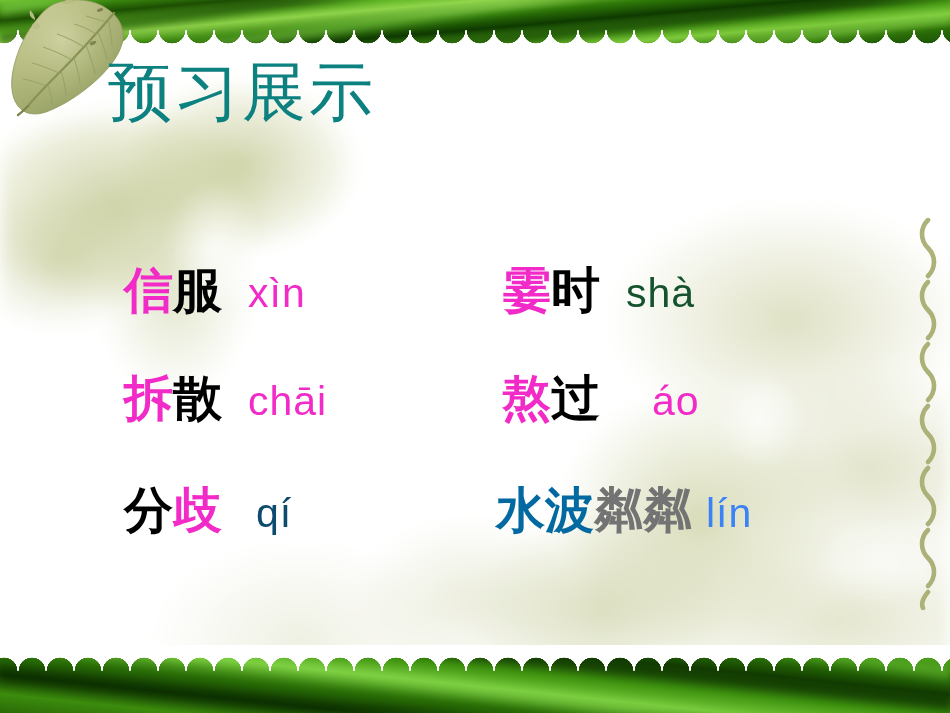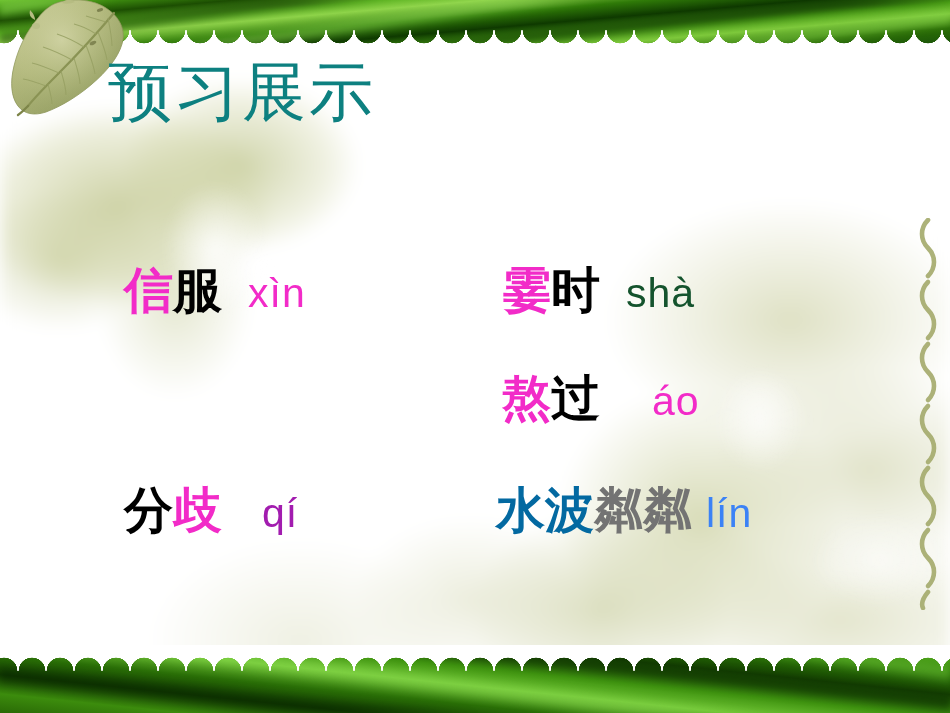--- a/index.html
+++ b/index.html
@@ -286,23 +286,26 @@
   </div>
 
   <div class="title" style="color: rgb(13, 128, 128);">预习展示</div>
 
   <div class="words">
 
     <div class="word-row r-l1">
       <span class="hz" style="color: rgb(242, 43, 200);">信</span><span class="hz" style="color: rgb(0, 0, 0);">服</span><span class="gap-md"></span><span class="py" style="color: rgb(242, 43, 200);">xìn</span>
     </div>
 
+    <div class="word-row r-l2">
+      <span class="hz" style="color: rgb(242, 43, 200);">拆</span><span class="hz" style="color: rgb(0, 0, 0);">散</span><span class="gap-md"></span><span class="py" style="color: rgb(242, 43, 200);">chāi</span>
+    </div>
 
     <div class="word-row r-l3">
-      <span class="hz" style="color: rgb(0, 0, 0);">分</span><span class="hz" style="color: rgb(242, 43, 200);">歧</span><span class="gap-lg"></span><span class="py" style="color: #a21caf; margin-left: 6px;">qí</span>
+      <span class="hz" style="color: rgb(0, 0, 0);">分</span><span class="hz" style="color: rgb(242, 43, 200);">歧</span><span class="gap-lg"></span><span class="py" style="color: #0c4a6e;">qí</span>
     </div>
 
     <div class="word-row r-r1">
       <span class="hz" style="color: rgb(242, 43, 200);">霎</span><span class="hz" style="color: rgb(0, 0, 0);">时</span><span class="gap-md"></span><span class="py" style="color: #14532d;">shà</span>
     </div>
 
     <div class="word-row r-r2">
       <span class="hz" style="color: rgb(242, 43, 200);">熬</span><span class="hz" style="color: rgb(0, 0, 0);">过</span><span class="gap-lg"></span><span class="py" style="color: rgb(242, 43, 200); margin-left: 18px;">áo</span>
     </div>
 

